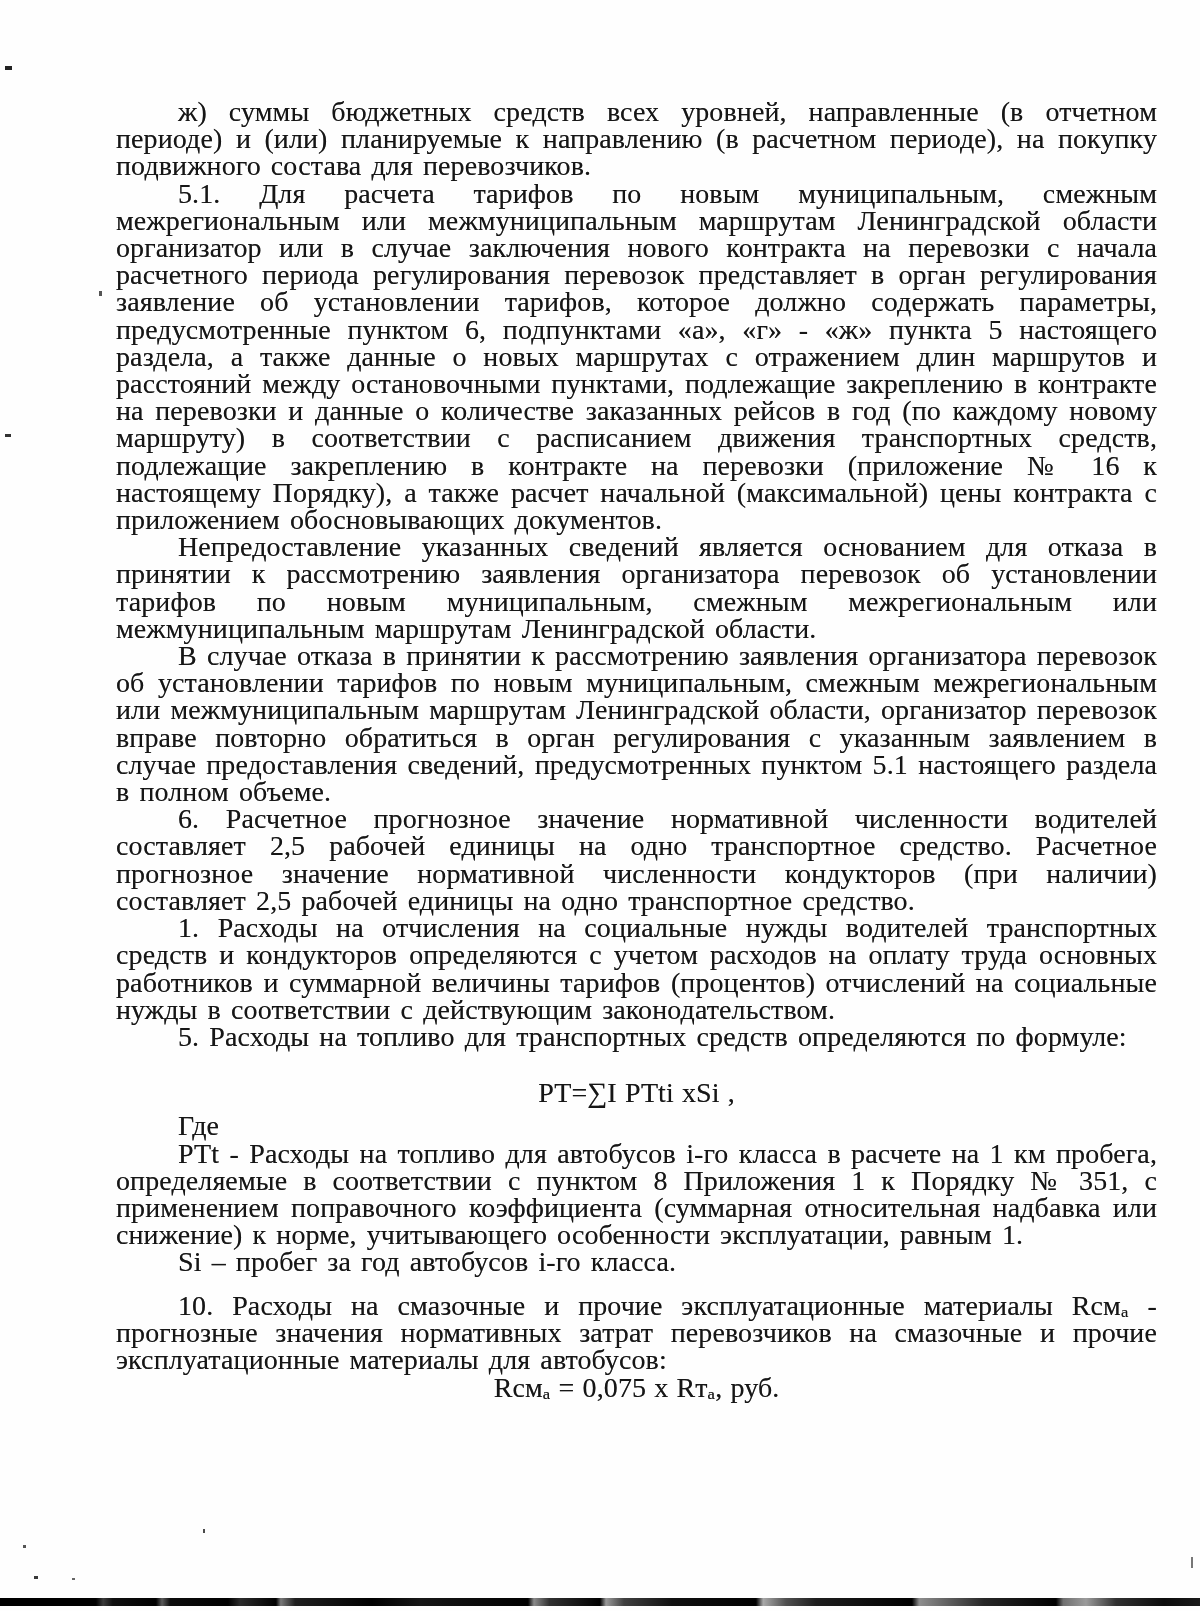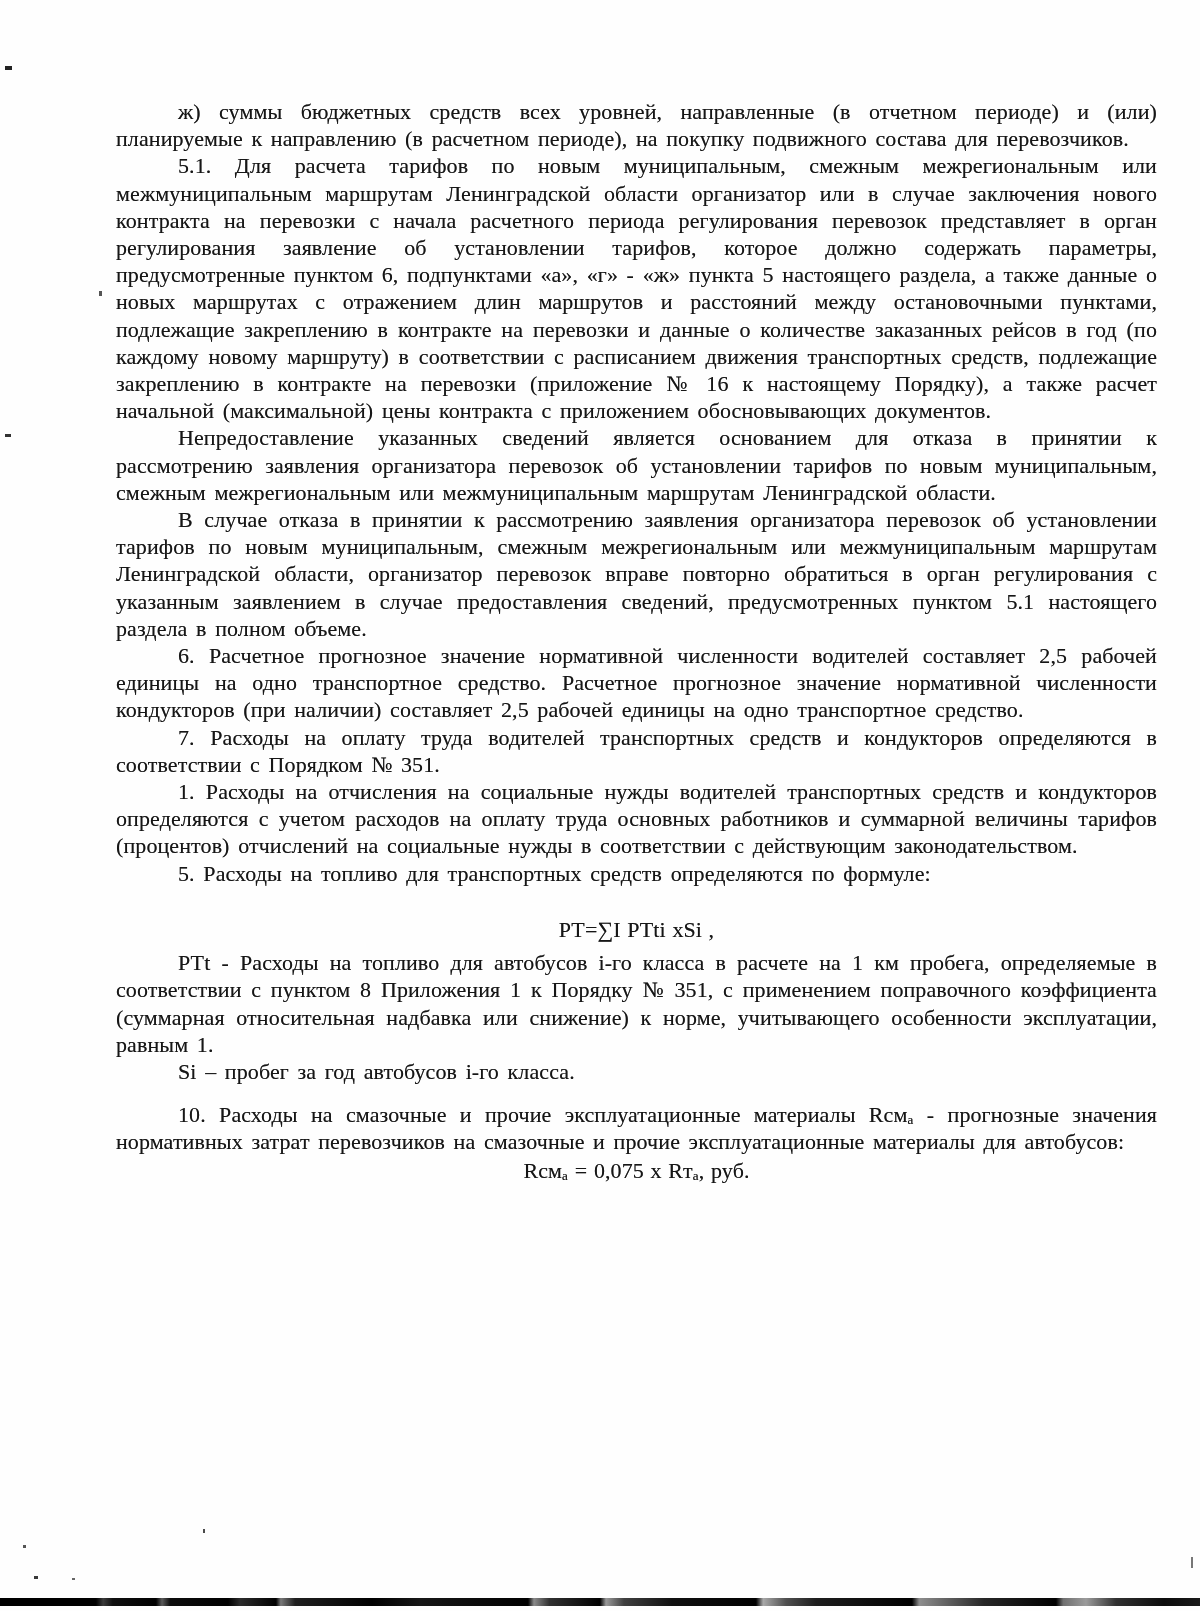--- a/index.html
+++ b/index.html
@@ -12,21 +12,21 @@
     position: relative;
     width: 1200px; height: 1611px;
     background: #fefefe;
     overflow: hidden;
     color: #161616;
   }
   .doc {
     position: absolute;
     left: 116px; top: 98px;
     width: 1041px;
-    font-size: 22px;
+    font-size: 28px;
     line-height: 27.2px;
     text-align: justify;
     letter-spacing: 0.1px;
     word-spacing: 3px;
     text-shadow: 0 0 0.4px rgba(20,20,20,0.55);
   }
   .doc p {
     margin: 0;
     text-indent: 62px;
   }
@@ -66,24 +66,24 @@
 </head>
 <body>
 
 <div class="page">
   <main class="doc">
     <p>ж) суммы бюджетных средств всех уровней, направленные (в отчетном периоде) и (или) планируемые к направлению (в расчетном периоде), на покупку подвижного состава для перевозчиков.</p>
     <p>5.1. Для расчета тарифов по новым муниципальным, смежным межрегиональным или межмуниципальным маршрутам Ленинградской области организатор или в случае заключения нового контракта на перевозки с начала расчетного периода регулирования перевозок представляет в орган регулирования заявление об установлении тарифов, которое должно содержать параметры, предусмотренные пунктом 6, подпунктами «а», «г» - «ж» пункта 5 настоящего раздела, а также данные о новых маршрутах с отражением длин маршрутов и расстояний между остановочными пунктами, подлежащие закреплению в контракте на перевозки и данные о количестве заказанных рейсов в год (по каждому новому маршруту) в соответствии с расписанием движения транспортных средств, подлежащие закреплению в контракте на перевозки (приложение № 16 к настоящему Порядку), а также расчет начальной (максимальной) цены контракта с приложением обосновывающих документов.</p>
     <p>Непредоставление указанных сведений является основанием для отказа в принятии к рассмотрению заявления организатора перевозок об установлении тарифов по новым муниципальным, смежным межрегиональным или межмуниципальным маршрутам Ленинградской области.</p>
     <p>В случае отказа в принятии к рассмотрению заявления организатора перевозок об установлении тарифов по новым муниципальным, смежным межрегиональным или межмуниципальным маршрутам Ленинградской области, организатор перевозок вправе повторно обратиться в орган регулирования с указанным заявлением в случае предоставления сведений, предусмотренных пунктом 5.1 настоящего раздела в полном объеме.</p>
     <p>6. Расчетное прогнозное значение нормативной численности водителей составляет 2,5 рабочей единицы на одно транспортное средство. Расчетное прогнозное значение нормативной численности кондукторов (при наличии) составляет 2,5 рабочей единицы на одно транспортное средство.</p>
-    <p>7. Расходы на оплату труда водителей транспортных средств и кондукторов определяются в соответствии с Порядком № 351.</p>
     <p>1. Расходы на отчисления на социальные нужды водителей транспортных средств и кондукторов определяются с учетом расходов на оплату труда основных работников и суммарной величины тарифов (процентов) отчислений на социальные нужды в соответствии с действующим законодательством.</p>
     <p>5. Расходы на топливо для транспортных средств определяются по формуле:</p>
     <p class="formula f1">РТ=∑I РТti xSi ,</p>
+    <p>Где</p>
     <p>РТt - Расходы на топливо для автобусов i-го класса в расчете на 1 км пробега, определяемые в соответствии с пунктом 8 Приложения 1 к Порядку № 351, с применением поправочного коэффициента (суммарная относительная надбавка или снижение) к норме, учитывающего особенности эксплуатации, равным 1.</p>
     <p>Si – пробег за год автобусов i-го класса.</p>
     <p class="gap-top">10. Расходы на смазочные и прочие эксплуатационные материалы Rсмₐ - прогнозные значения нормативных затрат перевозчиков на смазочные и прочие эксплуатационные материалы для автобусов:</p>
     <p class="formula f2">Rсмₐ = 0,075 х Rтₐ, руб.</p>
   </main>
 
   <div class="speck sp1"></div>
   <div class="speck sp2"></div>
   <div class="speck sp3"></div>
   <div class="speck sp4"></div>

